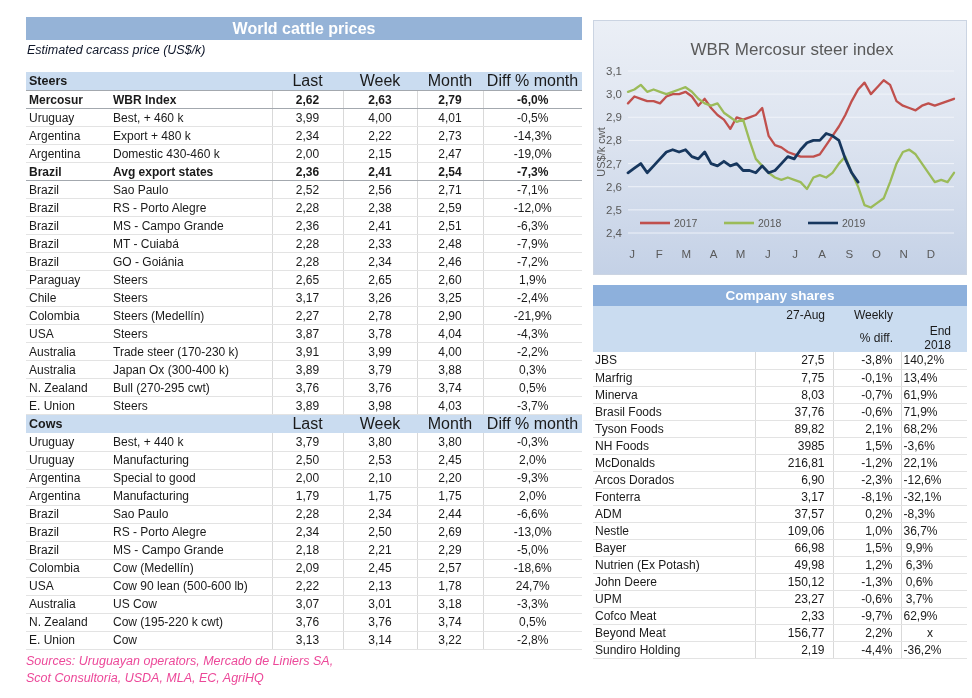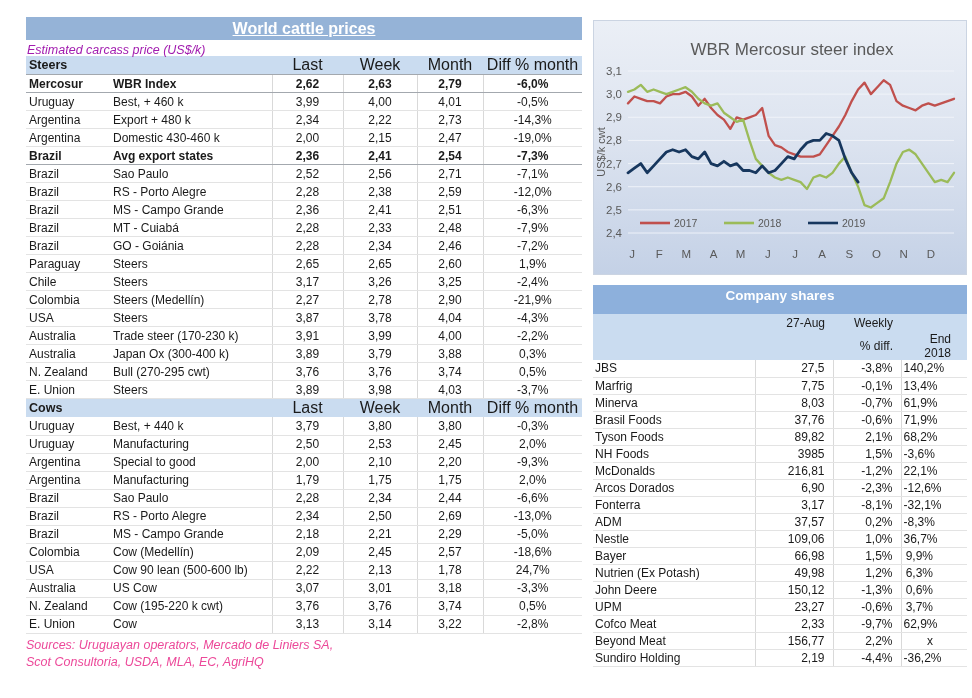--- a/index.html
+++ b/index.html
@@ -3,22 +3,22 @@
 <meta charset="utf-8">
 <style>
   * { margin:0; padding:0; box-sizing:border-box; }
   html,body { background:#ffffff; }
   body { font-family:"Liberation Sans","DejaVu Sans",sans-serif; color:#1a1a1a; }
   .page { position:relative; width:972px; height:698px; background:#ffffff; overflow:hidden; }
 
   
   .left-panel { position:absolute; left:26px; top:17px; width:556px; }
   .banner { height:23px; line-height:23px; background:#95B3D7; color:#ffffff;
-            font-weight:bold; font-size:16px; text-align:center;text-decoration:underline; }
-  .subtitle { font-style:italic; font-size:12.5px; color:#a21caf; padding:3px 1px 2px 1px; height:16px; }
+            font-weight:bold; font-size:16px; text-align:center; }
+  .subtitle { font-style:italic; font-size:12.5px; color:#0f172a; padding:3px 1px 2px 1px; height:32px; }
   table.prices { width:556px; border-collapse:collapse; table-layout:fixed; font-size:12px; }
   table.prices col.c-country { width:84px; }
   table.prices col.c-desc    { width:162px; }
   table.prices col.c-last    { width:71px; }
   table.prices col.c-week    { width:74px; }
   table.prices col.c-month   { width:66px; }
   table.prices col.c-diff    { width:99px; }
   table.prices th { background:#CADCF0; font-weight:normal; height:18px;
                     text-align:center; font-size:16px; padding:0 2px; }
   table.prices th.sec-label { text-align:left; font-weight:bold; padding-left:3px; font-size:12.5px; }
@@ -27,21 +27,21 @@
   table.prices tr.bold td { font-weight:bold; border-top:1px solid #A3A8AE; border-bottom:1px solid #A3A8AE; }
   .sources { margin-top:3px; font-style:italic; font-size:12.5px; line-height:17px; color:#ec4899; }
 
   
   .right-panel { position:absolute; left:593px; top:20px; width:374px; }
   .chart-card { width:374px; height:255px; border:1px solid #CBD4E2;
                 background:linear-gradient(180deg,#EBEFF6 0%,#DDE4F0 45%,#C4D1E6 100%); }
   svg text { font-family:"Liberation Sans","DejaVu Sans",sans-serif; }
 
   .company { margin-top:10px; }
-  .banner2 { height:29px; line-height:21px; background:#8DB0DC; color:#ffffff;
+  .banner2 { height:21px; line-height:21px; background:#8DB0DC; color:#ffffff;
              font-weight:bold; font-size:13.5px; text-align:center; }
   table.company-table { width:374px; border-collapse:collapse; table-layout:fixed; font-size:12px; }
   table.company-table col.k-name   { width:162px; }
   table.company-table col.k-price  { width:78px; }
   table.company-table col.k-weekly { width:68px; }
   table.company-table col.k-end    { width:66px; }
   table.company-table thead th { background:#CADCF0; font-weight:normal; text-align:right;
                                  height:18px; padding:0 8px 0 2px; font-size:12px; }
   table.company-table thead th:last-child { padding-right:16px; }
   table.company-table td { height:17px; padding:0 8px 0 2px; border-bottom:1px solid #E3E3E3; white-space:nowrap; }

